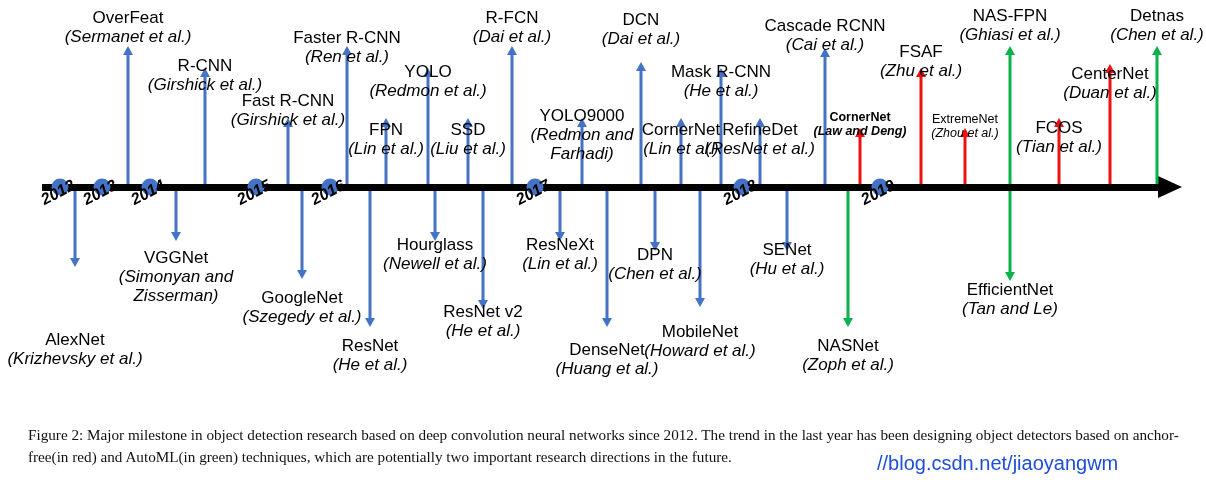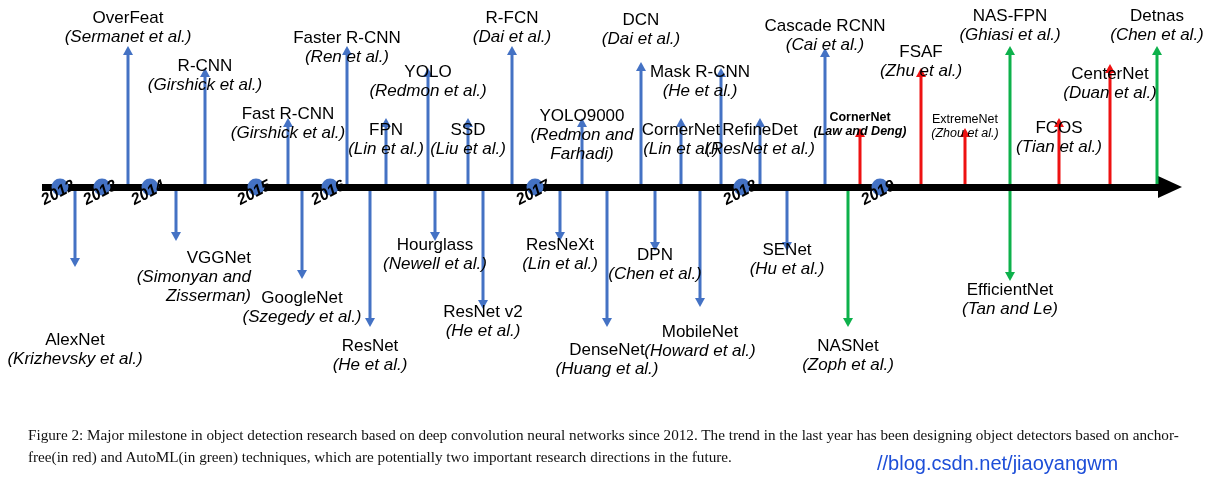--- a/index.html
+++ b/index.html
@@ -219,25 +219,25 @@
           <span class="au">(Krizhevsky et al.)</span>
         </div>
         <div class="mlabel" style="left: 128px; top: 8px;">
           <span class="nm">OverFeat</span>
           <span class="au">(Sermanet et al.)</span>
         </div>
         <div class="mlabel" style="left: 205px; top: 56px;">
           <span class="nm">R-CNN</span>
           <span class="au">(Girshick et al.)</span>
         </div>
-        <div class="mlabel wrap" style="left: 176px; top: 240px; text-align: right;">
+        <div class="mlabel wrap" style="left: 176px; top: 240px;">
           <span class="nm">VGGNet</span>
           <span class="au">(Simonyan and Zisserman)</span>
         </div>
-        <div class="mlabel" style="left: 288px; top: 104px;">
+        <div class="mlabel" style="left: 288px; top: 91px;">
           <span class="nm">Fast R-CNN</span>
           <span class="au">(Girshick et al.)</span>
         </div>
         <div class="mlabel" style="left: 302px; top: 288px;">
           <span class="nm">GoogleNet</span>
           <span class="au">(Szegedy et al.)</span>
         </div>
         <div class="mlabel" style="left: 347px; top: 28px;">
           <span class="nm">Faster R-CNN</span>
           <span class="au">(Ren et al.)</span>
@@ -291,21 +291,21 @@
           <span class="au">(Chen et al.)</span>
         </div>
         <div class="mlabel" style="left: 681px; top: 120px;">
           <span class="nm">CornerNet</span>
           <span class="au">(Lin et al.)</span>
         </div>
         <div class="mlabel" style="left: 700px; top: 322px;">
           <span class="nm">MobileNet</span>
           <span class="au">(Howard et al.)</span>
         </div>
-        <div class="mlabel" style="left: 700px; top: 62px;">
+        <div class="mlabel" style="left: 721px; top: 62px;">
           <span class="nm">Mask R-CNN</span>
           <span class="au">(He et al.)</span>
         </div>
         <div class="mlabel" style="left: 760px; top: 120px;">
           <span class="nm">RefineDet</span>
           <span class="au">(ResNet et al.)</span>
         </div>
         <div class="mlabel" style="left: 787px; top: 240px;">
           <span class="nm">SENet</span>
           <span class="au">(Hu et al.)</span>

